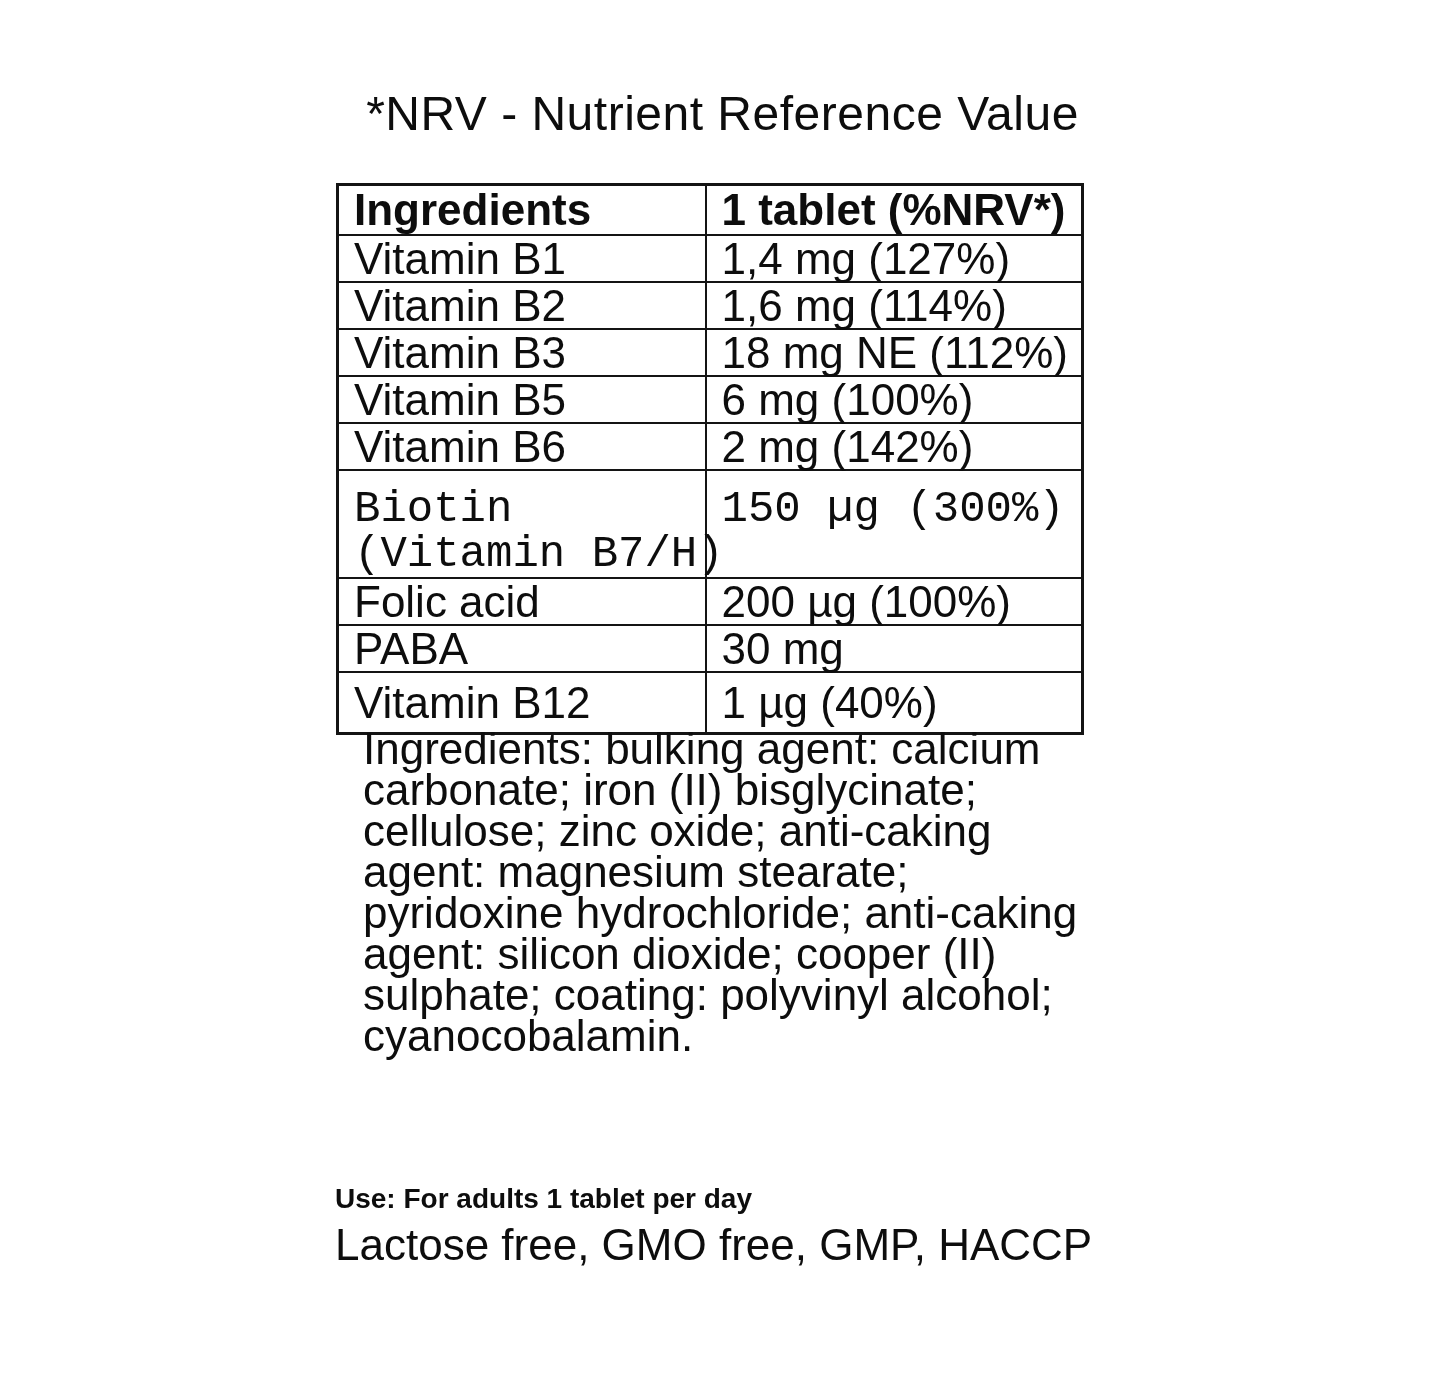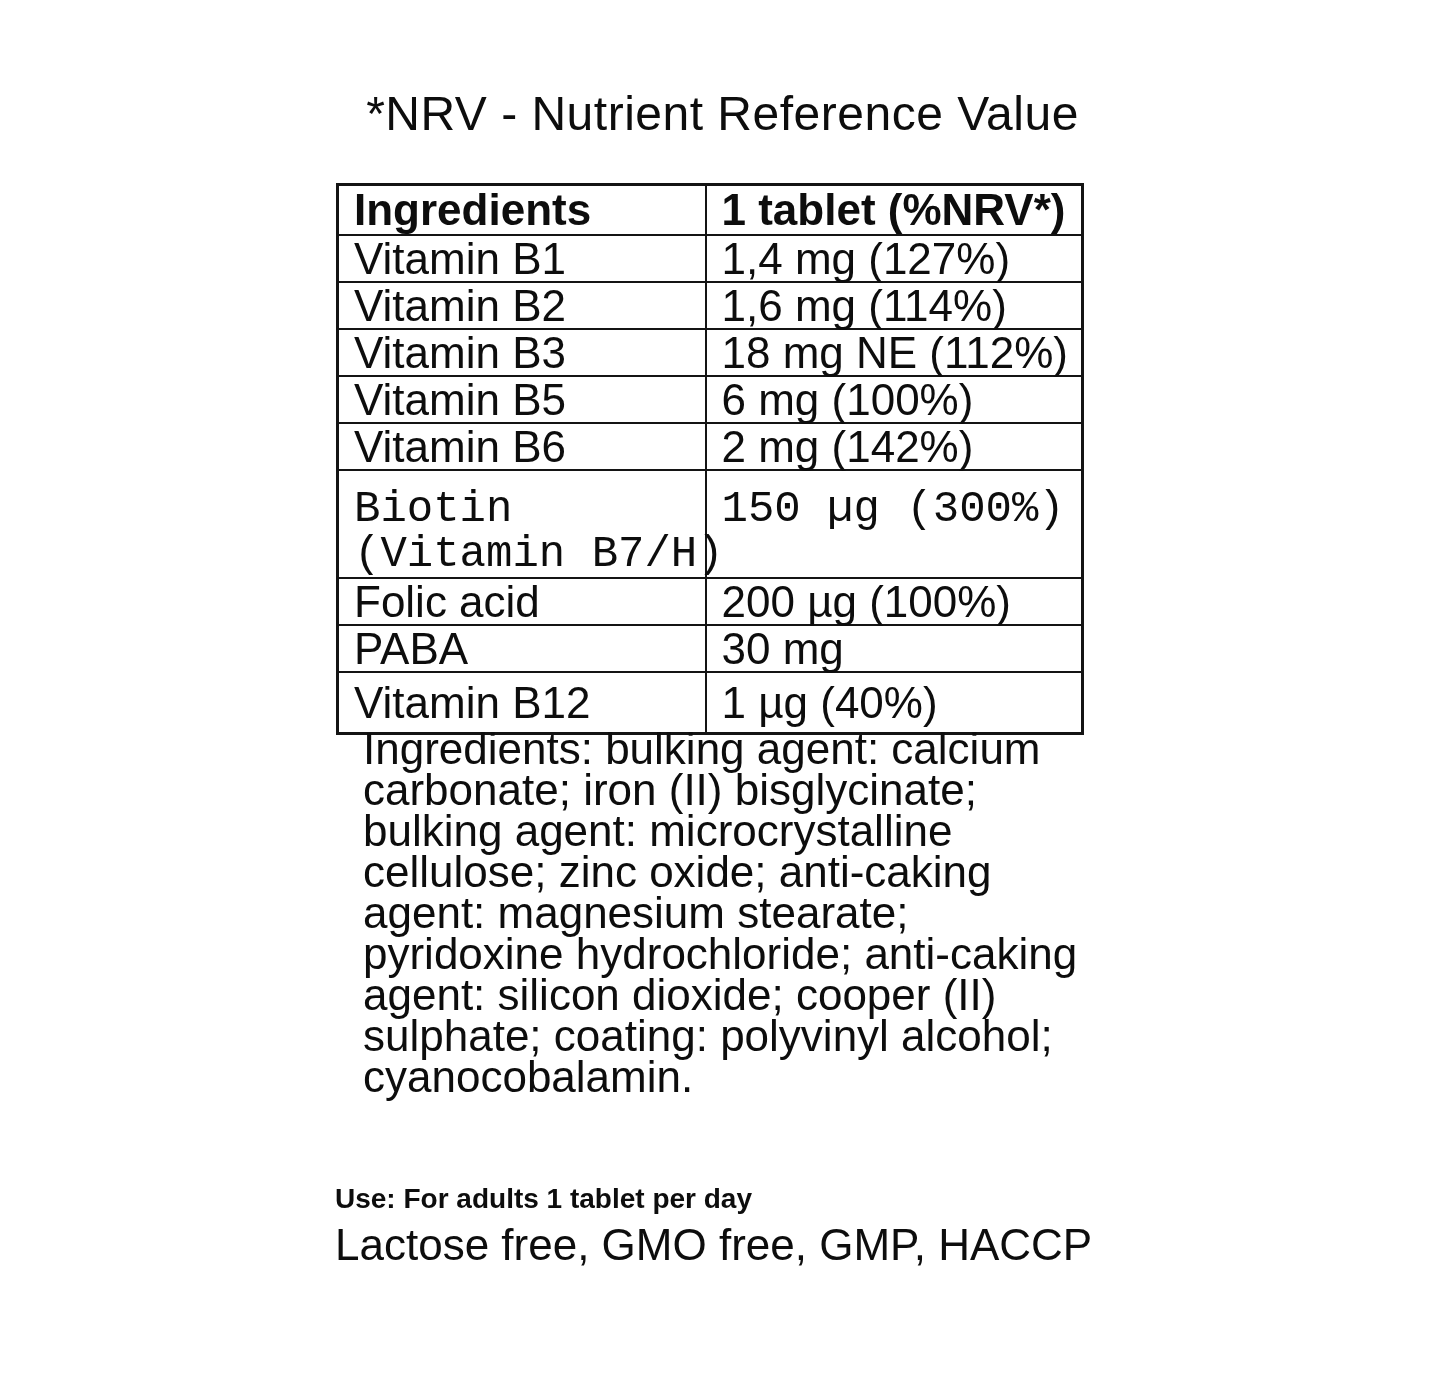--- a/index.html
+++ b/index.html
@@ -124,21 +124,20 @@
   <tr class="last">
     <td>Vitamin B12</td>
     <td>1 µg (40%)</td>
   </tr>
 </tbody>
   </table>
 
 <div class="ingredients">
   <div>Ingredients: bulking agent: calcium</div>
   <div>carbonate; iron (II) bisglycinate;</div>
-  <div>bulking agent: microcrystalline</div>
   <div>cellulose; zinc oxide; anti-caking</div>
   <div>agent: magnesium stearate;</div>
   <div>pyridoxine hydrochloride; anti-caking</div>
   <div>agent: silicon dioxide; cooper (II)</div>
   <div>sulphate; coating: polyvinyl alcohol;</div>
   <div>cyanocobalamin.</div>
 </div>
 
 <div class="use">Use: For adults 1 tablet per day</div>
 

